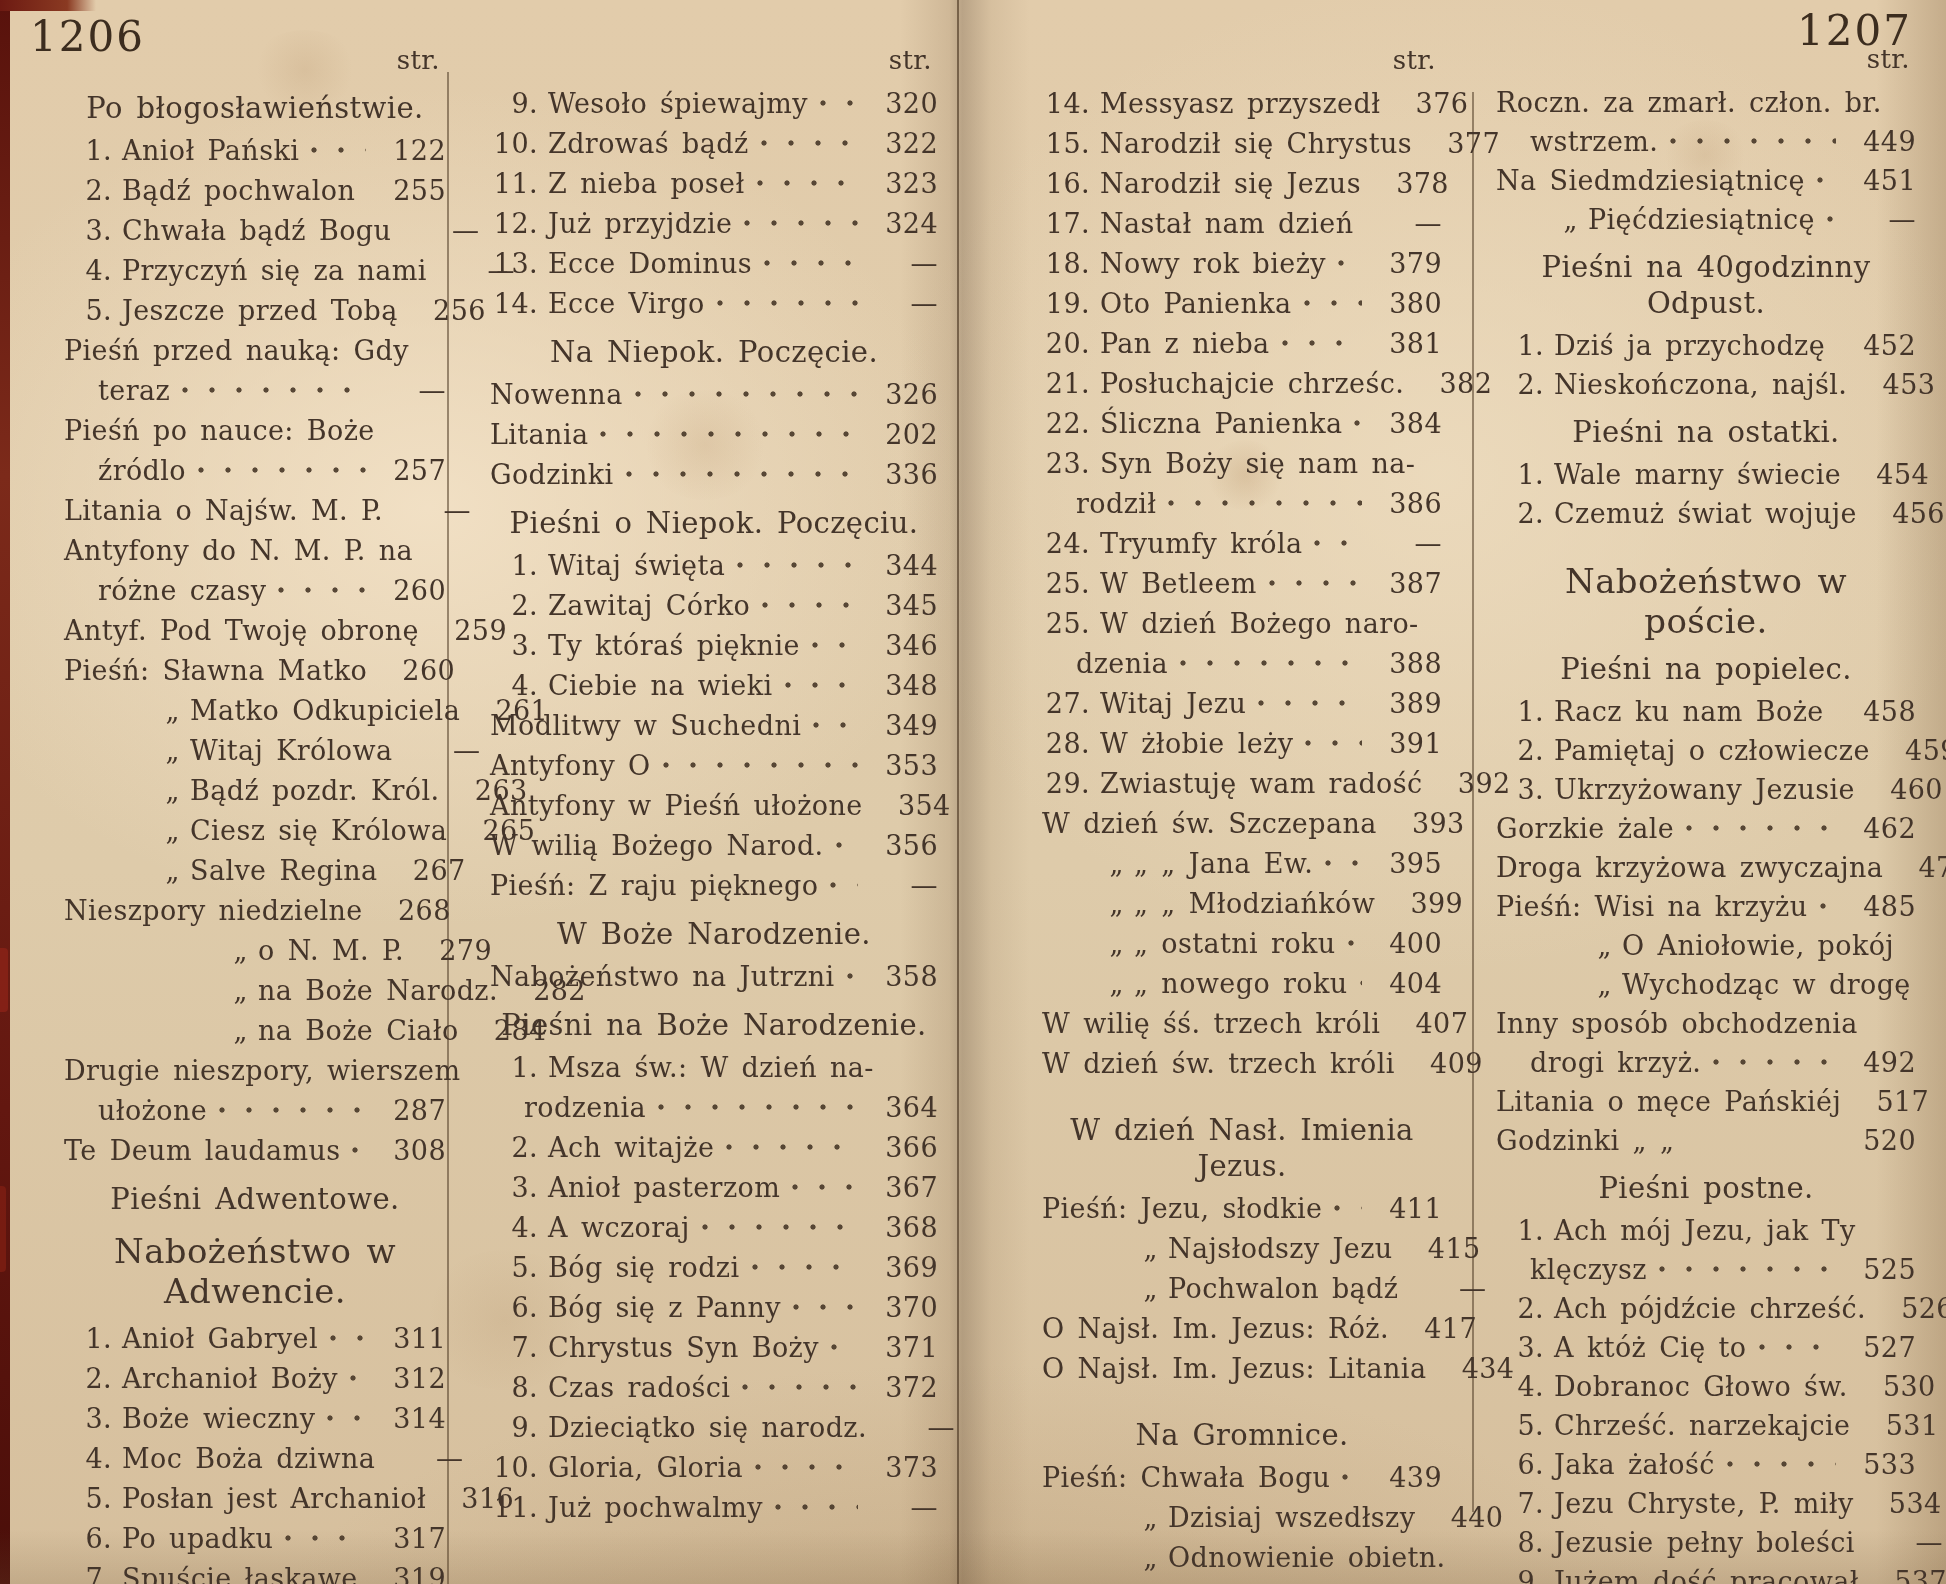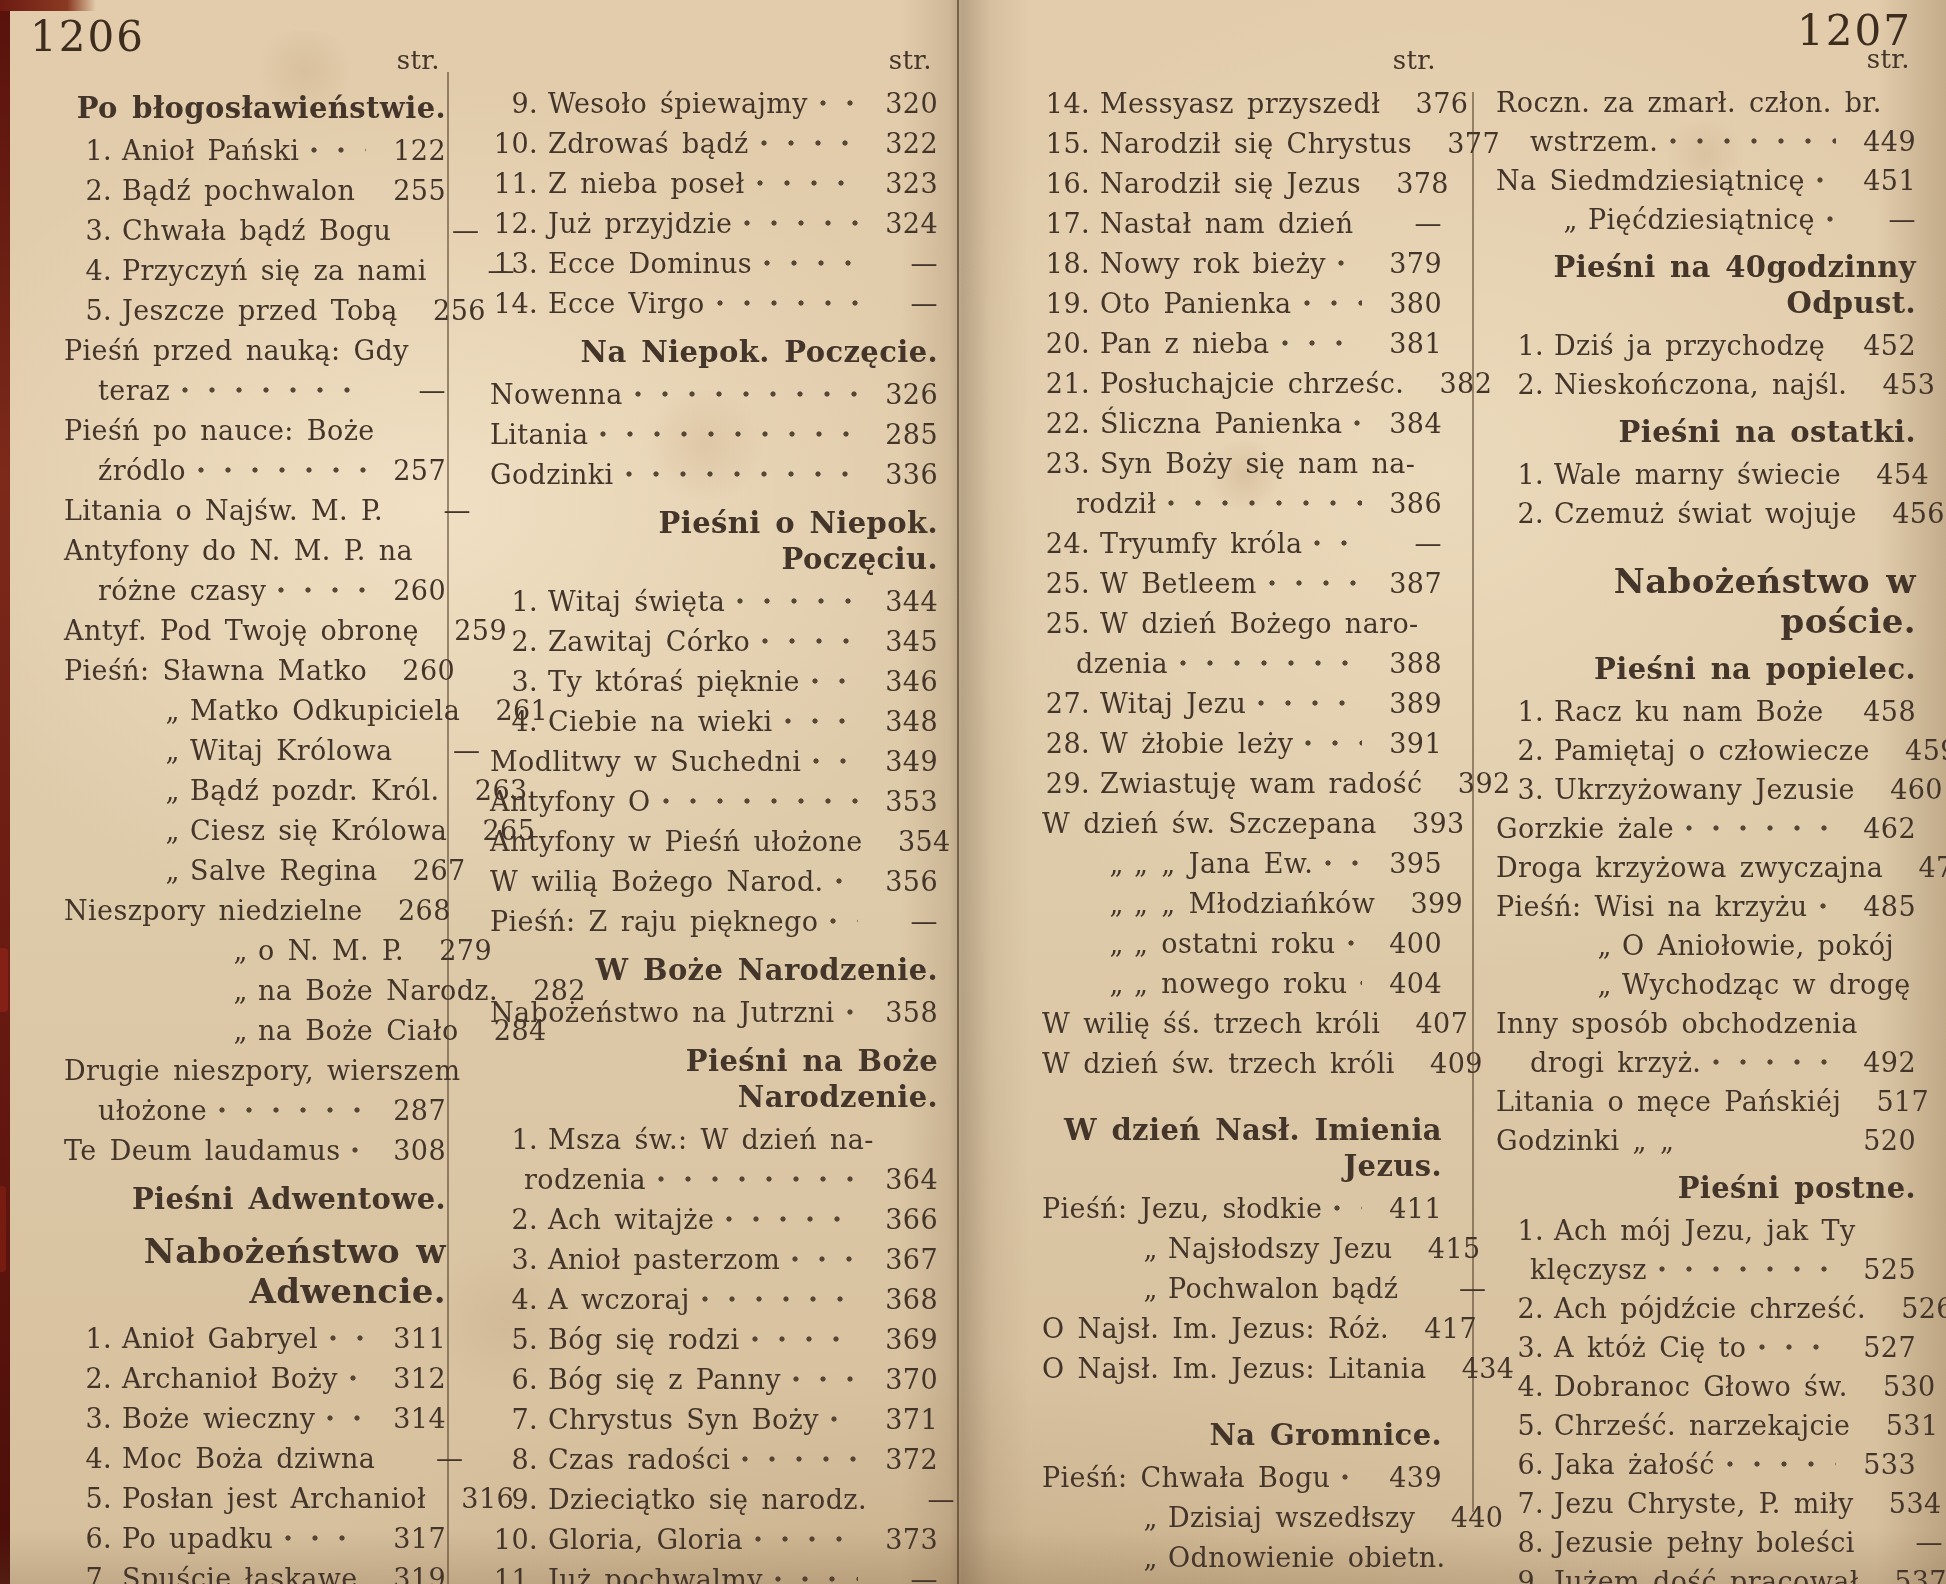--- a/index.html
+++ b/index.html
@@ -37,21 +37,21 @@
   .page-num.left{left:30px;top:12px;}
   .page-num.right{right:34px;top:6px;}
 
   .col{position:absolute;top:40px;font-size:27px;line-height:40px;letter-spacing:.4px;word-spacing:4px;white-space:nowrap;}
   .col-0{left:64px;width:382px;}
   .col-1{left:490px;width:448px;}
   .col-2{left:1042px;width:400px;}
   .col-3{left:1496px;width:420px;line-height:39px;}
 
   .str-label{text-align:right;font-size:26px;padding-right:6px;margin-bottom:4px;}
-  .heading{text-align:right;font-weight:bold;white-space:normal;}
+  .heading{text-align:center;font-weight:normal;white-space:normal;}
   .h1{font-size:34px;line-height:40px;margin:14px 0 8px;}
   .h2{font-size:29px;line-height:36px;margin:10px 0 5px;}
   .gap{margin-top:28px;}
 
   .entry{display:flex;align-items:baseline;}
   .num{flex:0 0 48px;text-align:right;padding-right:10px;white-space:nowrap;}
   .txt{white-space:nowrap;}
   .leader{flex:1 1 auto;position:relative;margin:0 6px;min-width:8px;}
   .leader.dotted::after{content:"";position:absolute;left:6px;right:6px;bottom:7px;height:6px;
     background-image:radial-gradient(circle at 3px 3px, rgba(72,56,40,.9) 2.2px, transparent 3px);
@@ -308,21 +308,21 @@
       </div>
       <div class="heading h2">Na Niepok. Poczęcie.</div>
       <div class="entry">
         <span class="txt">Nowenna</span>
         <span class="leader dotted"></span>
         <span class="page">326</span>
       </div>
       <div class="entry">
         <span class="txt">Litania</span>
         <span class="leader dotted"></span>
-        <span class="page">285</span>
+        <span class="page">202</span>
       </div>
       <div class="entry">
         <span class="txt">Godzinki</span>
         <span class="leader dotted"></span>
         <span class="page">336</span>
       </div>
       <div class="heading h2">Pieśni o Niepok. Poczęciu.</div>
       <div class="entry">
         <span class="num">1.</span>
         <span class="txt">Witaj święta</span>

